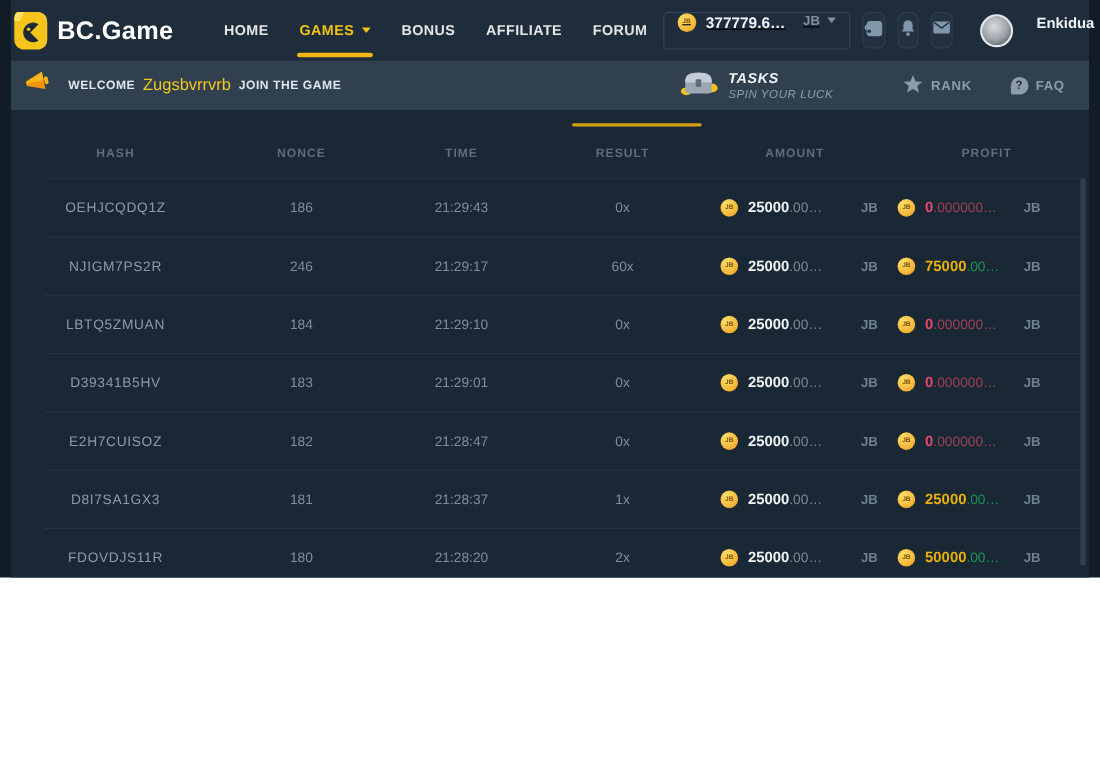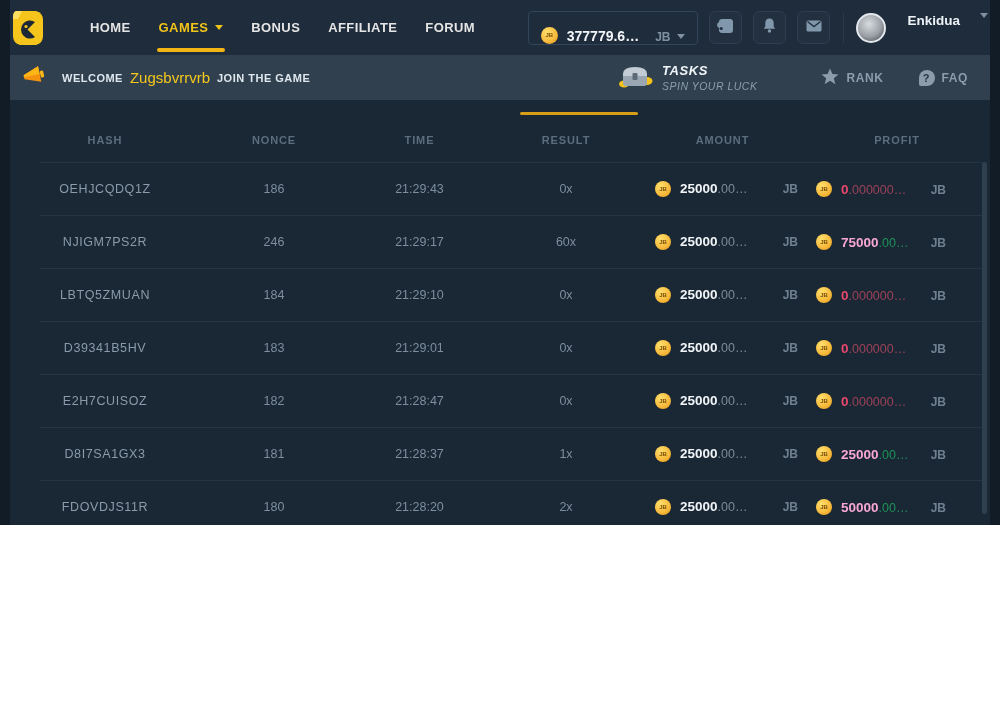--- a/index.html
+++ b/index.html
@@ -9,21 +9,21 @@
   
   .nav { height:55px; background:#1f2c3b; display:flex; align-items:center; padding:0 2px; }
   .brand { display:flex; align-items:center; gap:8px; cursor:pointer; }
   .logo { width:32px; height:36px; display:flex; }
   .brand-name { font-size:23px; font-weight:700; color:#ffffff; letter-spacing:.3px; }
   .menu { display:flex; align-items:stretch; height:55px; margin-left:32px; }
   .menu-item { position:relative; display:flex; align-items:center; padding:0 14px; font-size:13px; font-weight:700; color:#e5e5e5; letter-spacing:.4px; text-decoration:none; cursor:pointer; }
   .menu-item.active { color:#f0c419; }
   .menu-item.active::after { content:""; position:absolute; left:12px; right:12px; bottom:3px; height:4px; background:#f3b514; border-radius:2px; }
   .caret { width:0; height:0; border-left:4px solid transparent; border-right:4px solid transparent; border-top:5px solid currentColor; display:inline-block; margin-left:7px; }
-  .balance { margin-left:auto; height:34px; border:1px solid #32455a; border-radius:4px; display:flex; align-items:flex-end; padding:0 12px; cursor:pointer; }
+  .balance { margin-left:auto; height:34px; border:1px solid #32455a; border-radius:4px; display:flex; align-items:flex-start; padding:0 12px; cursor:pointer;text-decoration:underline; }
   .balance .amount { margin-left:9px; font-size:14px; font-weight:700; color:#f2f6f9; }
   .balance .cur-sel { margin-left:16px; display:flex; align-items:center; color:#7e90a2; font-size:12px; font-weight:700; }
   .coin { width:17px; height:17px; border-radius:50%; background:radial-gradient(circle at 35% 30%, #ffdf6b, #f6b93b 60%, #e09112); display:flex; align-items:center; justify-content:center; font-size:6px; font-weight:700; color:#7a4e07; flex:none; }
   .coin.sm { width:16px; height:16px; }
   .icon-btn { width:33px; height:33px; border:1px solid #2e3e4e; border-radius:6px; display:flex; align-items:center; justify-content:center; margin-left:11px; cursor:pointer; background:#22303f; }
   .nav-sep { width:1px; height:30px; background:#2b3a49; margin-left:13px; }
   .user { display:flex; align-items:flex-start; margin-left:12px; cursor:pointer;gap:13px; }
   .avatar { width:30px; height:30px; border-radius:50%; border:2px solid #e2e8ee; background:radial-gradient(circle at 42% 35%, #d8dcdf, #9aa0a6 55%, #50565c 90%); }
   .user-name { margin-left:8px; font-size:13.5px; font-weight:700; color:#eef3f7; }
   .user .caret { color:#7e90a2; }
@@ -50,43 +50,44 @@
   .th { font-size:11px; font-weight:700; color:#5c6d7d; letter-spacing:.9px; text-align:center; }
   .tr { height:53px; position:relative; cursor:pointer; }
   .tr::before { content:""; position:absolute; top:0; left:30px; right:6px; height:1px; background:#243442; }
   .td { font-size:12.5px; color:#7e8e9d; text-align:center; }
   .td.hash { color:#8b9ba9; letter-spacing:.6px; }
   .cell-money { display:flex; align-items:center; text-align:left; padding-left:14px; }
   .cell-money .val { margin-left:9px; font-size:13.5px; }
   .cell-money .val b { color:#f1f5f8; font-weight:700; }
   .cell-money .val i { font-style:normal; color:#7b8a96; font-size:12.5px; }
   .cell-money .cur { margin-left:auto; margin-right:6px; font-size:12px; font-weight:700; color:#6f8090; }
-  .cell-profit { padding-left:12px; padding-right:44px;align-items:flex-end; }
+  .cell-profit { padding-left:12px; padding-right:44px; }
   .cell-profit .cur { margin-right:0; }
-  .profit-win .val b { color:#f9a8d4; }
+  .profit-win .val b { color:#eab308; }
   .profit-win .val i { color:#1d9258; }
   .profit-lose .val b { color:#e8486d; }
   .profit-lose .val i { color:#9c4258; }
   .scrollbar { position:absolute; right:3px; top:62px; width:5px; height:352px; background:#2e3f4e; border-radius:3px; }
 </style>
 </head>
 <body>
 
 <div class="app">
 
   <header class="nav">
     <div class="brand">
       <span class="logo">
         <svg width="32" height="36" viewBox="0 0 32 36">
           <path d="M4 1 h20 q7 2 7 9 v16 q0 7 -7 9 h-16 q-7 -2 -7 -9 v-18 q0 -5 3 -7 z" fill="#f5c51c"></path>
           <path d="M4 1 h6 l-4 8 h-5 v-2 q0 -5 3 -6 z" fill="#ffe063"></path>
           <path d="M23 12 a9 9 0 1 0 0 15 L15.5 19.5 Z" fill="#1c2836"></path>
           <circle cx="14" cy="16.5" r="1.6" fill="#f5c51c"></circle>
         </svg>
       </span>
+      <span class="brand-name">BC.Game</span>
     </div>
 
     <nav class="menu">
       <a class="menu-item">HOME</a>
       <a class="menu-item active">
         <span>GAMES</span>
         <i class="caret"></i>
       </a>
       <a class="menu-item">BONUS</a>
       <a class="menu-item">AFFILIATE</a>

